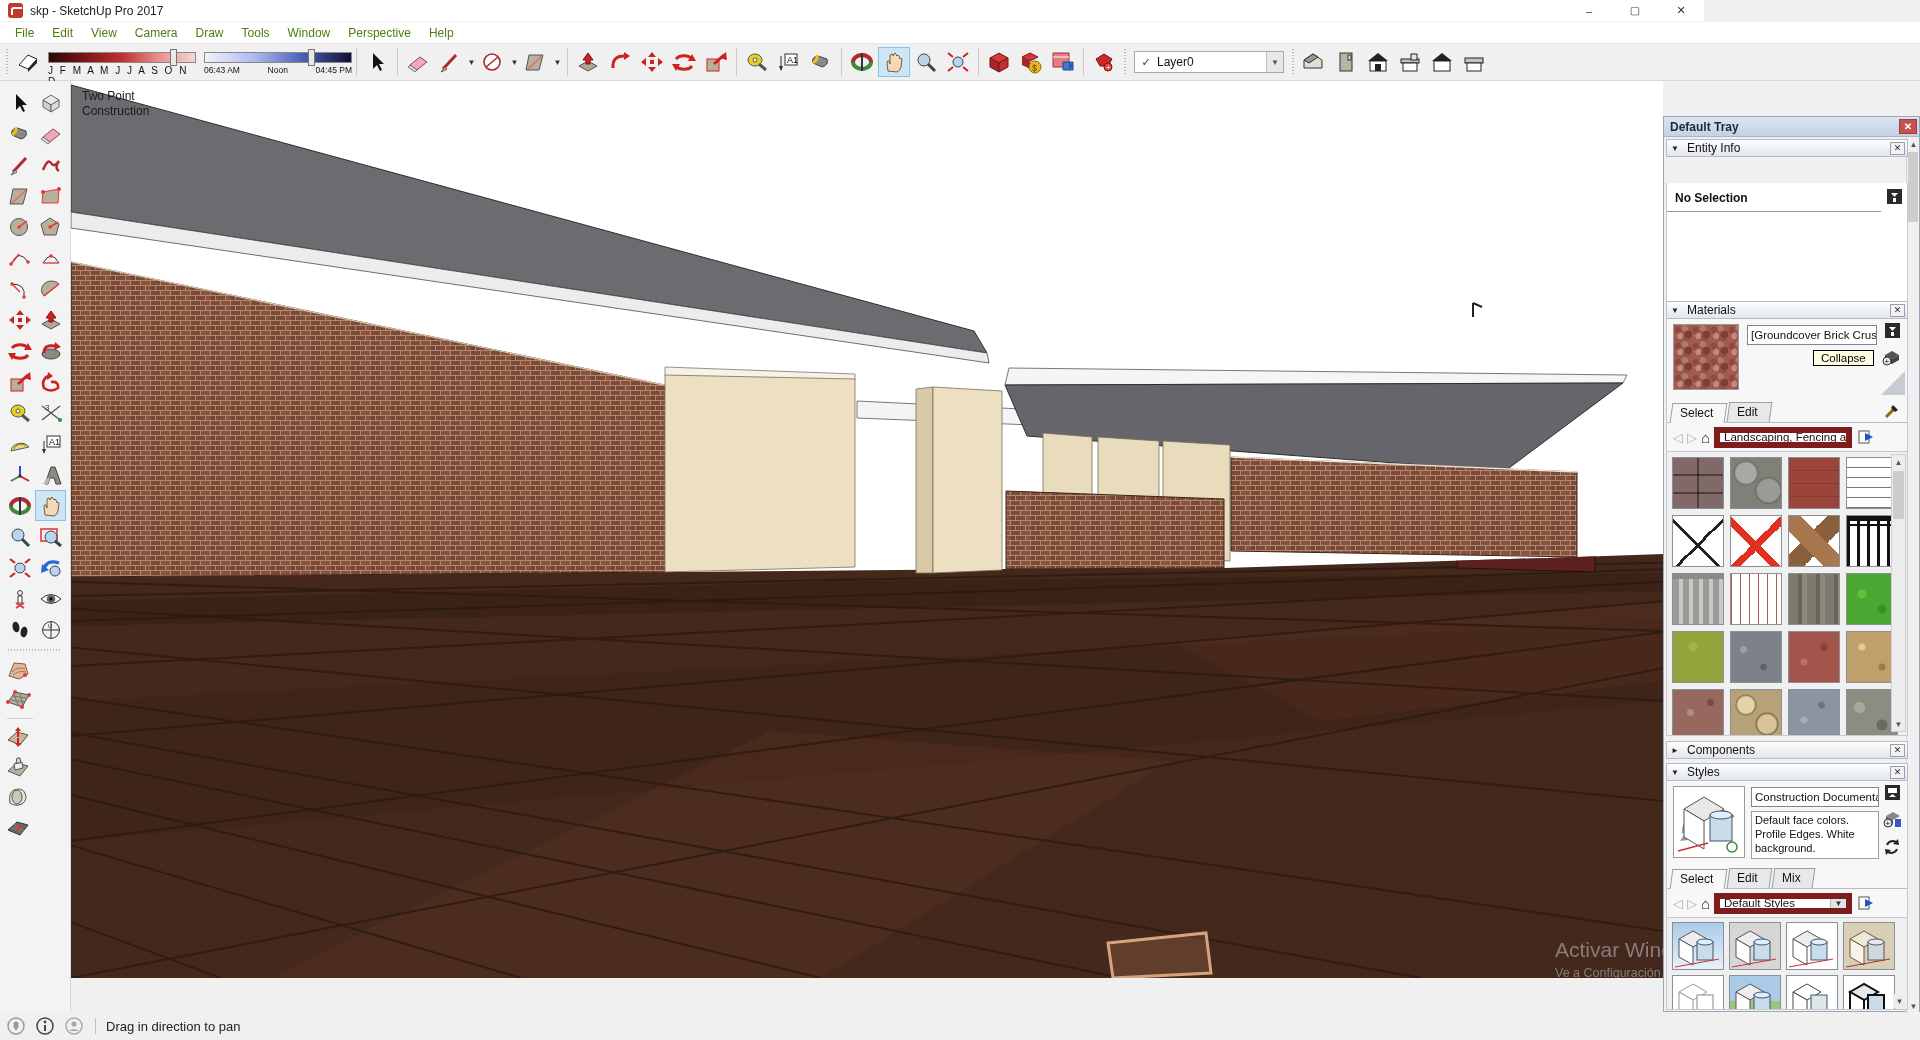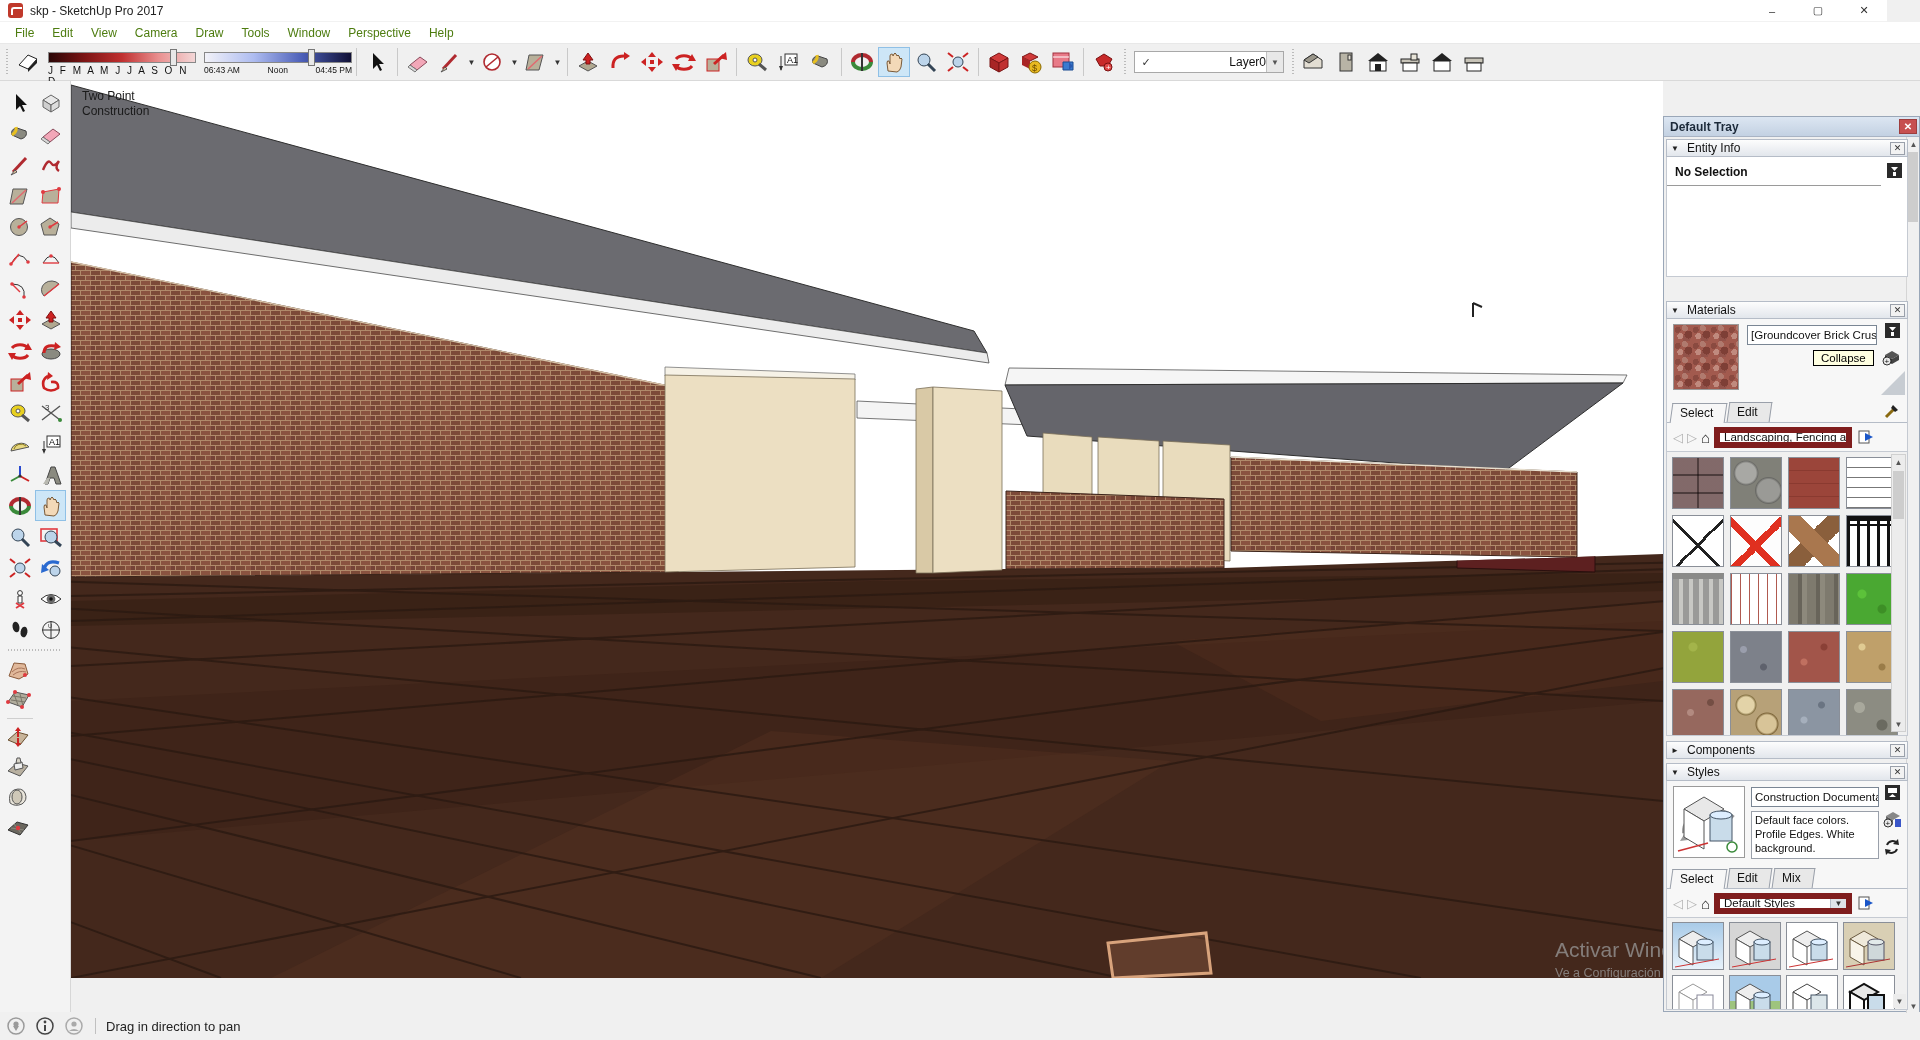--- a/index.html
+++ b/index.html
@@ -1,21 +1,21 @@
 <!DOCTYPE html>
 <html><head>
 <meta charset="utf-8">
 <style>
   * { margin:0; padding:0; box-sizing:border-box; }
   html,body { width:1920px; height:1040px; overflow:hidden;
     font-family:"Liberation Sans", sans-serif; background:#f0f0f0; }
   .app { position:relative; width:1920px; height:1040px; background:#f0f0f0; }
 
   
-  .titlebar { position:absolute; left:0; top:0; width:1887px; height:22px;
+  .titlebar { position:absolute; left:0; top:0; width:1704px; height:22px;
     background:#ffffff; display:flex; align-items:center; border-bottom:1px solid #f2f2f2;}
   .titlebar .appicon { width:15px; height:15px; margin:0 7px 0 8px; background:#c0392b;
     border-radius:3px; position:relative; }
   .titlebar .appicon::after{ content:""; position:absolute; left:3px; top:4px; width:9px; height:6px;
     border:2px solid #fff; border-right:none; border-bottom:none; border-radius:3px 0 0 0;}
   .titlebar .title { font-size:12px; color:#222; }
   .winbtns { margin-left:auto; display:flex; height:22px; }
   .winbtn { width:46px; height:22px; display:flex; align-items:center; justify-content:center;
     font-size:11px; color:#333; }
 
@@ -43,21 +43,21 @@
   .slider.date .bar { background:linear-gradient(90deg,#2a0606,#7e1515,#c03030,#e98f8f,#f3d6d6); }
   .slider.time .bar { background:linear-gradient(90deg,#f2f2f8,#aebcf0,#4c5fb8,#101035); }
   .slider .handle { position:absolute; top:0; width:7px; height:17px; background:#e8e8e8;
     border:1px solid #777; }
   .slider .labels { position:absolute; left:0; top:16px; width:100%; display:flex;
     justify-content:space-between; font-size:8.5px; color:#111; }
   .slider .months { letter-spacing:2px; font-size:10px; justify-content:center; }
   .layerbox { display:flex; align-items:center; width:150px; height:22px; background:#fff;
     border:1px solid #a8a8a8; margin:0 4px; font-size:12px; color:#111; }
   .layerbox .chk { width:22px; text-align:center; font-size:11px; color:#333;}
-  .layerbox .val { flex:1;text-align:right; }
+  .layerbox .val { flex:1; }
   .layerbox .dd { width:17px; height:20px; background:#e8e8e8; border-left:1px solid #c0c0c0;
     display:flex; align-items:center; justify-content:center; font-size:8px; color:#555;}
 
   
   .lefttools { position:absolute; left:0; top:81px; width:71px; height:931px; background:#f3f3f3;
     border-right:1px solid #d7d7d7; padding-top:6px; }
   .ltgrid { display:grid; grid-template-columns:31px 31px; justify-content:center; }
   .ltgrid .tbtn { width:31px; height:31px; }
   .ltdiv { height:1px; background:#cfcfcf; margin:3px 5px; }
   .ltdots { height:6px; margin:2px 8px;
@@ -105,21 +105,21 @@
   .trayscroll .arr { position:absolute; left:0; width:13px; height:14px; color:#555; font-size:8px;
     display:flex; align-items:center; justify-content:center; }
   .trayscroll .thumb { position:absolute; left:1px; top:15px; width:10px; height:70px; background:#cdcdcd; }
   .sect { position:absolute; left:2px; width:242px; }
   .secthead { height:18px; background:linear-gradient(#fdfdfd,#e2e6ec); border:1px solid #b5bcc7;
     display:flex; align-items:center; font-size:12px; color:#111; padding-left:4px; }
   .secthead .tri { font-size:8px; margin-right:6px; color:#222; width:10px;}
   .secthead .xbtn { margin-left:auto; margin-right:2px; width:15px; height:13px; border:1px solid #9aa0aa;
     background:#f2f2f2; color:#333; font-size:9px; line-height:11px; text-align:center; }
   .sectbody { background:#f7f7f7; border:1px solid #c5cad2; border-top:none; position:relative;}
-  .eibody { height:120px; background:#fff; }
+  .eibody { height:120px; background:#fff;margin-top:26px; }
   .eistatus { font-size:12px; font-weight:bold; color:#111; padding:8px 0 6px 8px;
     border-bottom:1px solid #9a9a9a; margin-right:26px; }
   .paneicon { position:absolute; right:5px; top:6px; }
 
   .matprev { height:80px; position:relative; }
   .matthumb { position:absolute; left:6px; top:5px; width:66px; height:66px; border:1px solid #9a9a9a;
     background:
       radial-gradient(circle at 20% 30%, #8a4a40 0 3px, transparent 3px),
       radial-gradient(circle at 60% 20%, #b07a6e 0 3px, transparent 3px),
       radial-gradient(circle at 80% 60%, #7e3f36 0 4px, transparent 4px),

